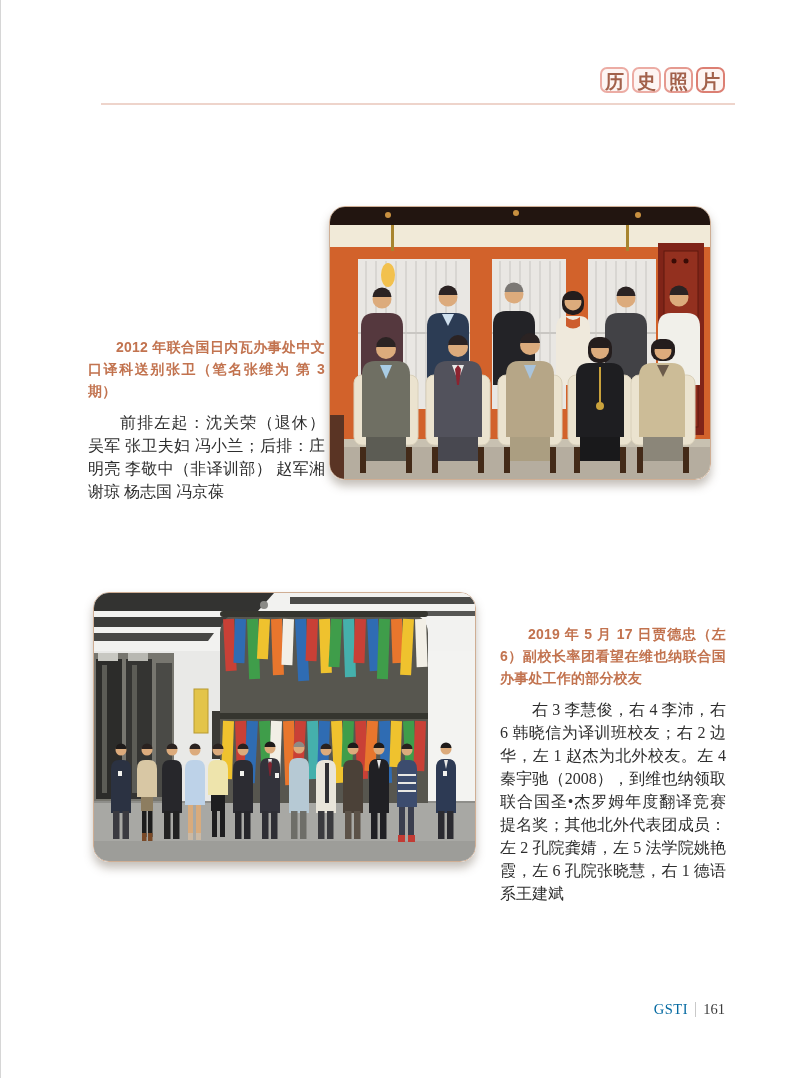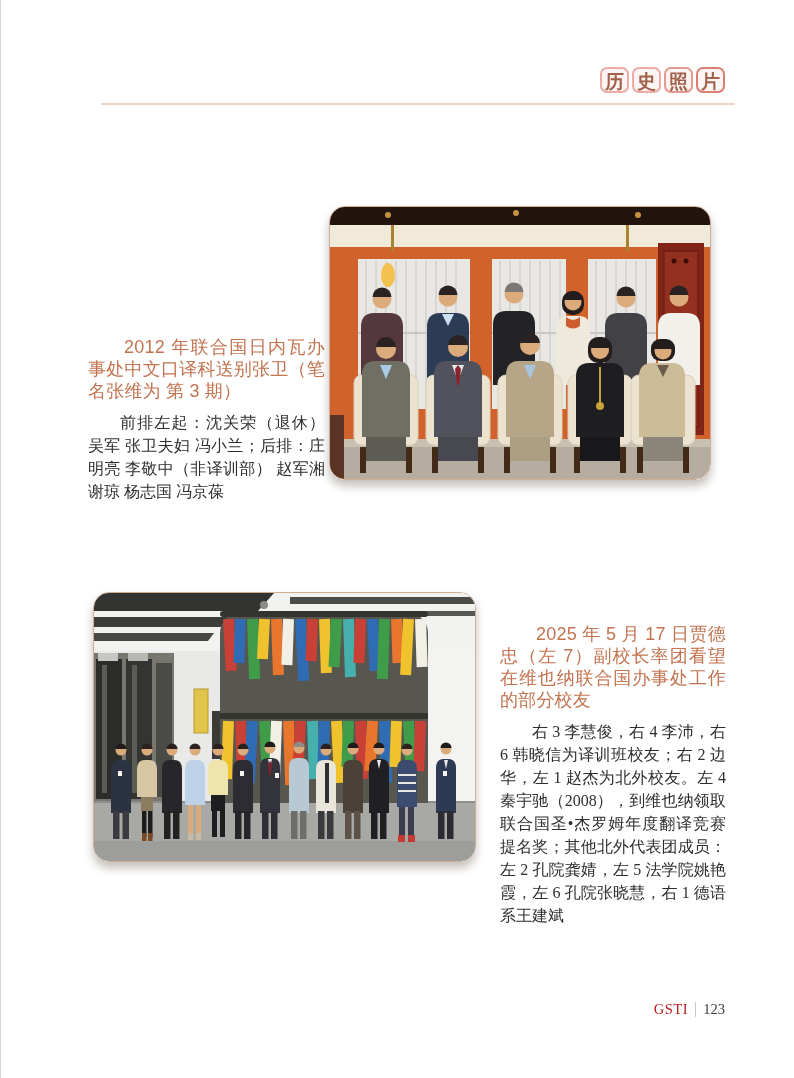--- a/index.html
+++ b/index.html
@@ -19,29 +19,29 @@
   .photo{position:absolute;border-radius:16px;overflow:hidden;border:1px solid #cfae94;
          box-shadow:0 6px 10px rgba(125,112,100,0.45);}
   .photo1{left:328px;top:206px;width:380px;height:272px;}
   .photo2{left:92px;top:592px;width:381px;height:268px;}
   .photo svg{display:block;width:100%;height:100%;}
 
   
   .caption{position:absolute;}
   .cap1{left:87px;top:336px;width:237px;}
   .cap2{left:499px;top:623px;width:226px;}
-  .cap-title{color:#c2734f;font-family:"Liberation Sans",sans-serif;font-weight:normal;
-             font-size:18px;line-height:22px;text-indent:2em;text-align:justify;letter-spacing:0.2px;}
+  .cap-title{color:#c2734f;font-family:"Liberation Sans",sans-serif;font-weight:bold;
+             font-size:14px;line-height:22px;text-indent:2em;text-align:justify;letter-spacing:0.2px;}
   .cap-body{color:#2e2e2e;font-family:"Liberation Serif",serif;font-size:16px;line-height:23px;
             text-indent:2em;text-align:justify;margin-top:9px;}
 
   
   .footer{position:absolute;top:1001px;right:69px;display:flex;align-items:center;
           font-size:14.5px;font-family:"Liberation Serif",serif;}
-  .footer .brand{color:#b91c1c;letter-spacing:0.6px;}
+  .footer .brand{color:#0369a1;letter-spacing:0.6px;}
   .footer .sep{width:1px;height:15px;background:#c9c9c9;margin:0 7px;}
   .footer .pagenum{color:#3c3c3c;}
 </style>
 </head>
 <body>
 
 <div class="page">
 
   <div class="hdr">
     <div class="hdr-box">历</div>
@@ -346,23 +346,23 @@
             <rect x="353" y="218" width="6.5" height="28" fill="#2b2b31"></rect>
             <circle cx="352" cy="156" r="5.5" fill="#dcab7c"></circle>
             <path d="M346.5,155 a5.5,5.5 0 0 1 11,0 z" fill="#1f1b1a"></path>
             <rect x="349" y="178" width="4" height="5" fill="#f2f2ee"></rect>
           </g>
       </g>
     </svg>
   </div>
 
   <div class="caption cap2">
-    <div class="cap-title">2025 年 5 月 17 日贾德忠（左 7）副校长率团看望在维也纳联合国办事处工作的部分校友</div>
+    <div class="cap-title">2019 年 5 月 17 日贾德忠（左 6）副校长率团看望在维也纳联合国办事处工作的部分校友</div>
     <div class="cap-body">右 3 李慧俊，右 4 李沛，右 6 韩晓信为译训班校友；右 2 边华，左 1 赵杰为北外校友。左 4 秦宇驰（2008），到维也纳领取联合国圣•杰罗姆年度翻译竞赛提名奖；其他北外代表团成员：左 2 孔院龚婧，左 5 法学院姚艳霞，左 6 孔院张晓慧，右 1 德语系王建斌</div>
   </div>
 
   <div class="footer">
     <span class="brand">GSTI</span>
     <span class="sep"></span>
-    <span class="pagenum">123</span>
+    <span class="pagenum">161</span>
   </div>
 
 </div>
 
 </body></html>

